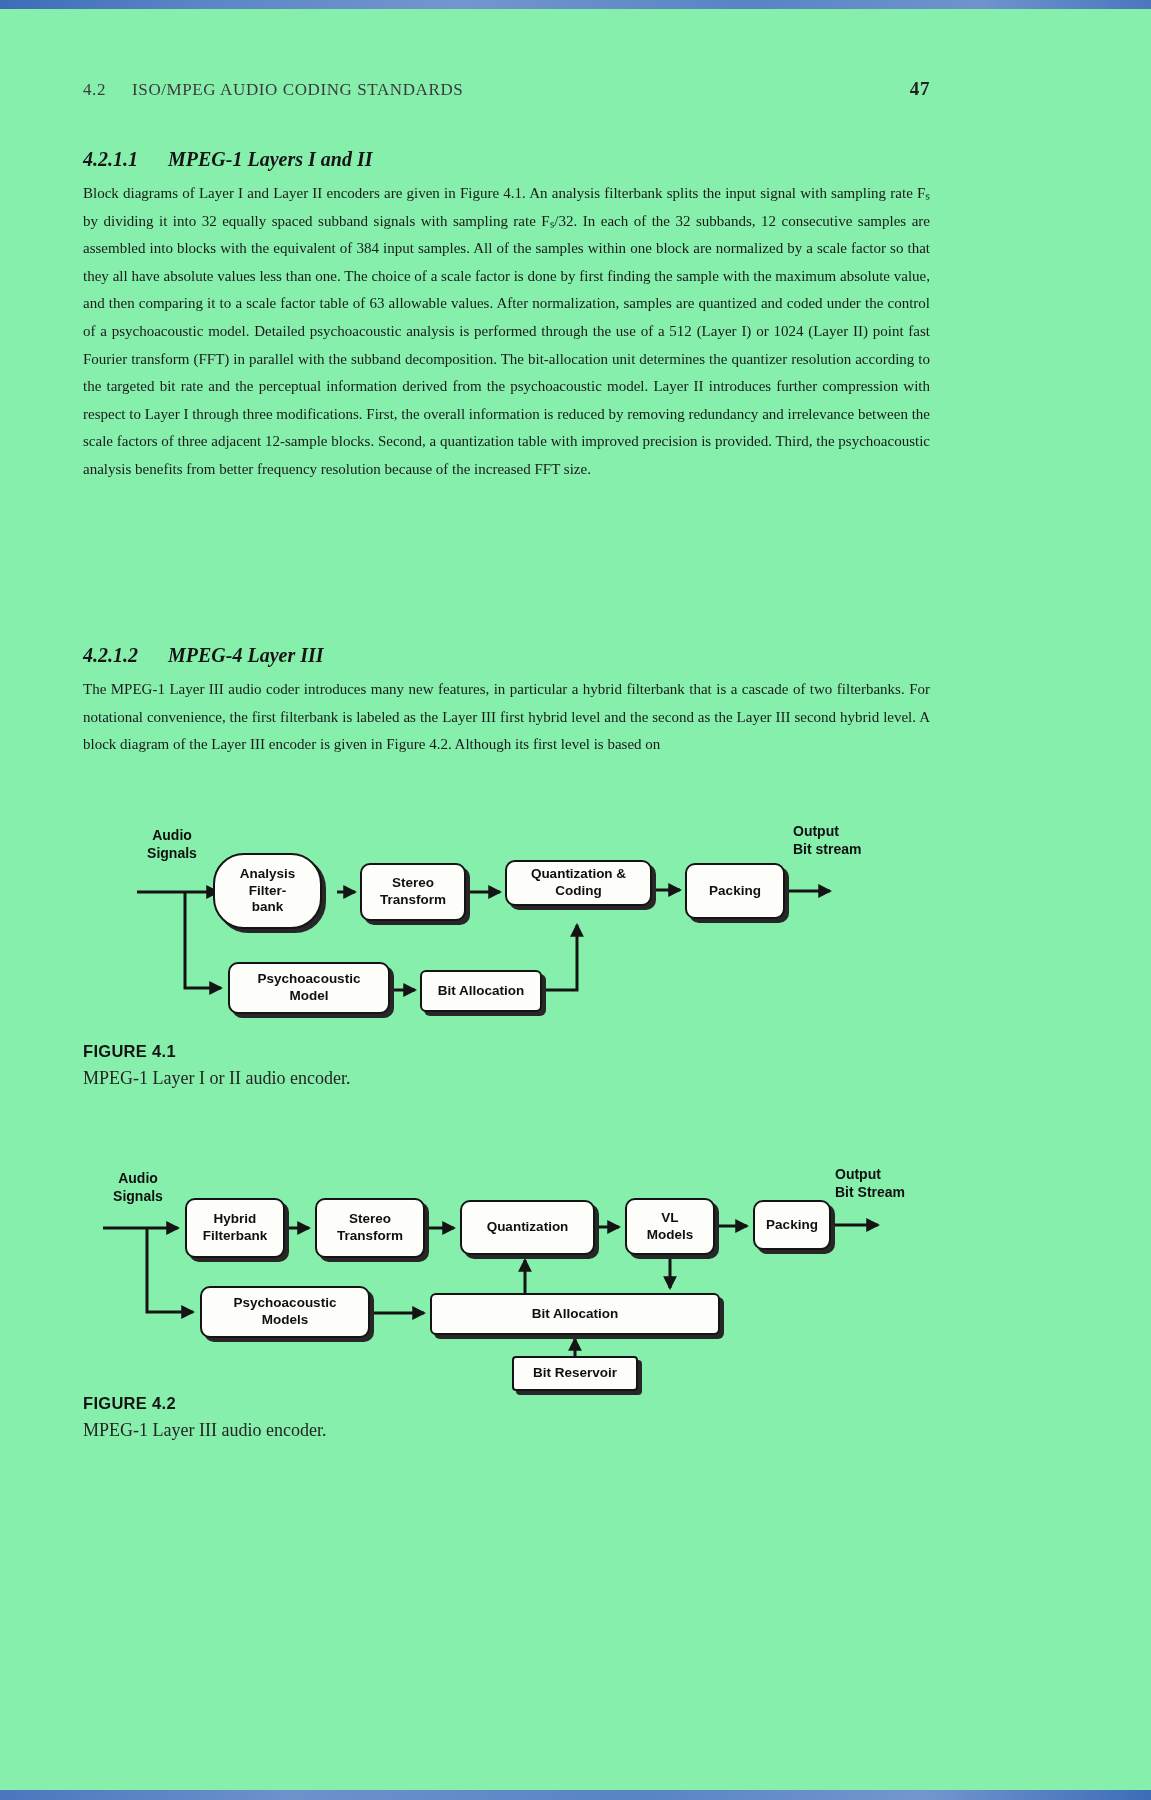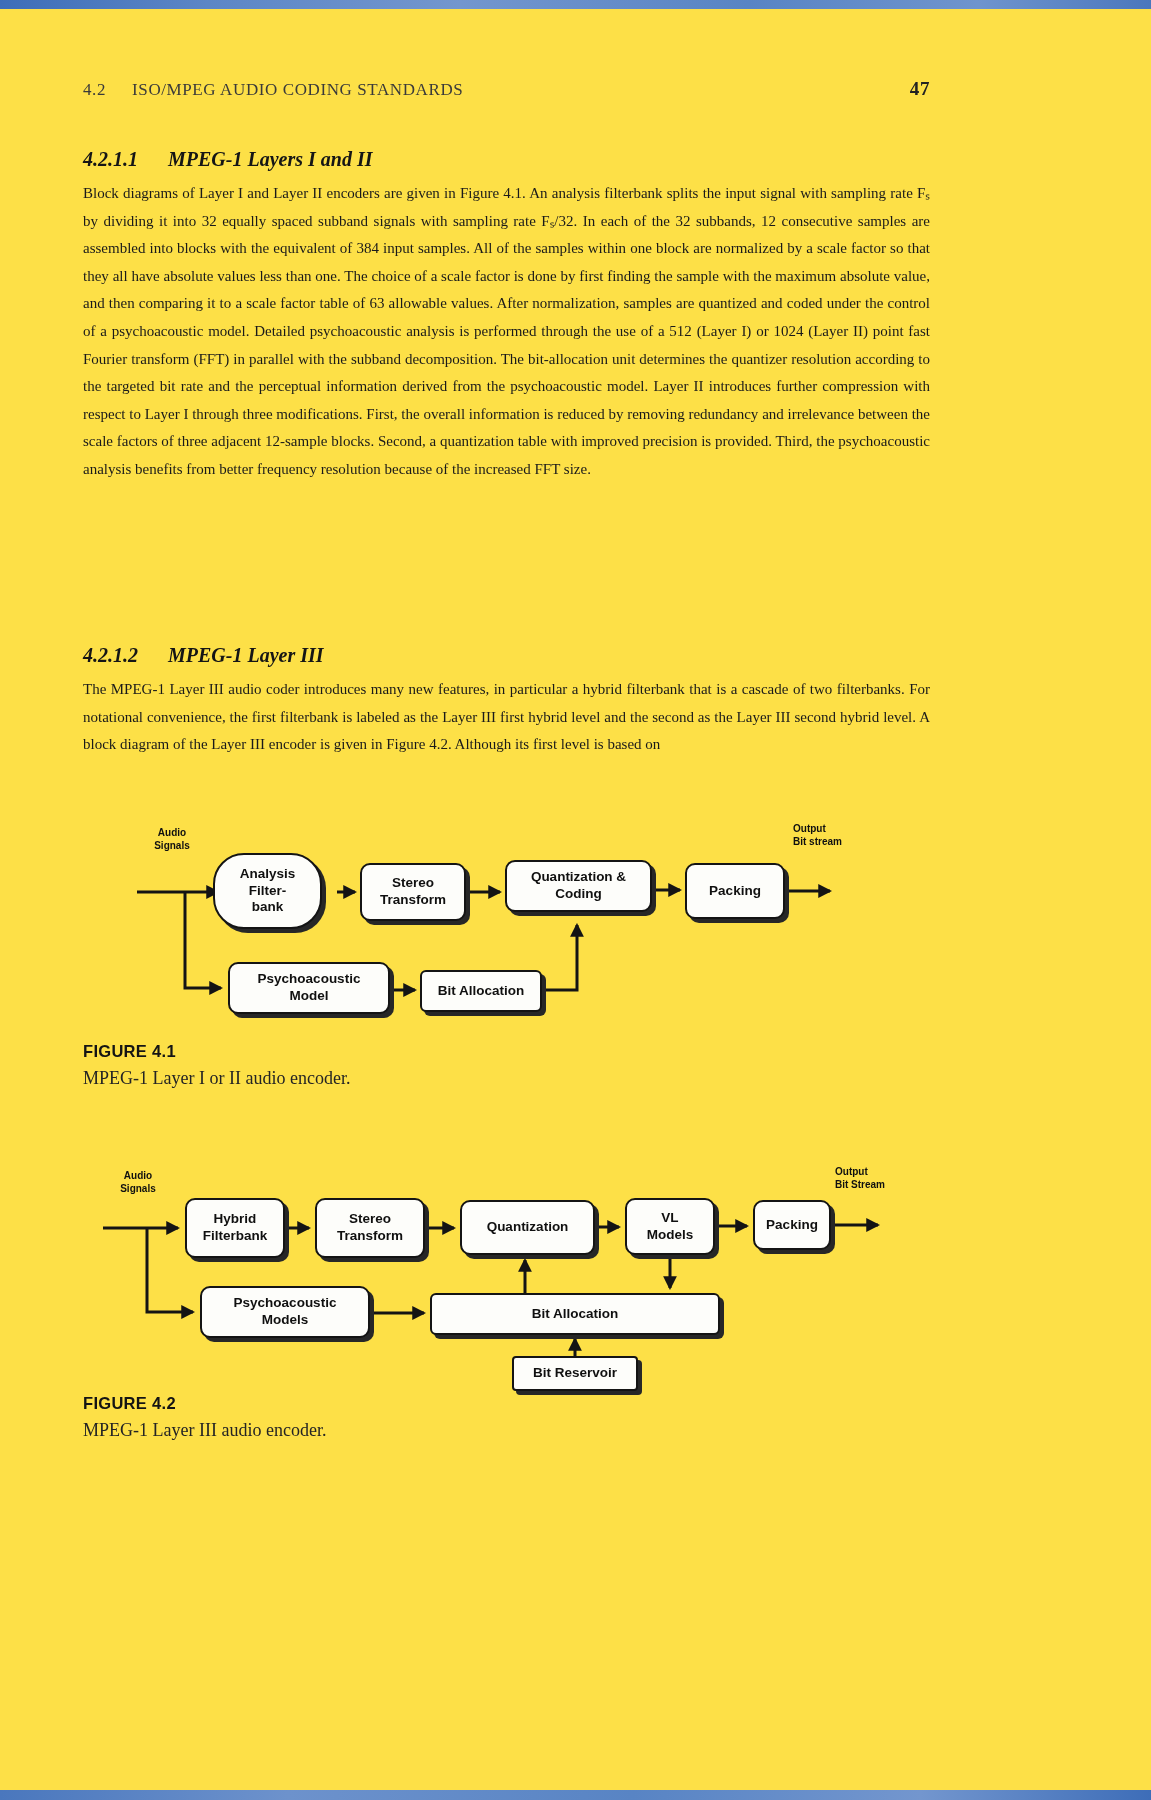--- a/index.html
+++ b/index.html
@@ -1,20 +1,20 @@
 <!DOCTYPE html>
 <html><head>
 <meta charset="utf-8">
 <style>
   html,body{margin:0;padding:0;}
   body{background:#e8e8e4;}
   .page{
     position:relative;
     width:1151px;height:1800px;
-    background:#fde047;
+    background:#86efac;
     overflow:hidden;
     font-family:"Liberation Serif", serif;
     color:#1c1c1c;
   }
   .scan-edge-top{
     position:absolute;left:0;top:0;width:100%;height:9px;
     background:linear-gradient(90deg,#3d6db8 0%,#5c86c6 18%,#7396ce 40%,#5884c4 65%,#6f94cd 85%,#4a77bd 100%);
   }
   .scan-edge-bottom{
     position:absolute;left:0;bottom:0;width:100%;height:10px;
@@ -47,21 +47,21 @@
     border-radius:10px;
     box-shadow:4px 4px 0 #272727;
     font-family:"Liberation Sans", sans-serif;
     font-weight:bold;font-size:13.5px;line-height:1.25;color:#101010;
     box-sizing:border-box;
   }
   .diagram-box.small{border-radius:6px;}
   .flow-label{
     position:absolute;white-space:pre-line;text-align:center;
     font-family:"Liberation Sans", sans-serif;
-    font-weight:bold;font-size:10px;line-height:1.25;color:#101010;
+    font-weight:bold;font-size:14px;line-height:1.25;color:#101010;
   }
   .figure-caption-label{
     position:absolute;left:83px;
     font-family:"Liberation Sans", sans-serif;
     font-weight:bold;font-size:16.5px;color:#141414;letter-spacing:0.3px;
   }
   .figure-caption-text{
     position:absolute;left:83px;
     font-size:18px;color:#242424;
   }
@@ -80,21 +80,21 @@
     </div>
     <div class="page-num">47</div>
   </div>
 
   <div class="section-heading" style="top:148px;">
     <span class="sec-num">4.2.1.1</span><span>MPEG-1 Layers I and II</span>
   </div>
   <div class="body-para" style="top:180px;">Block diagrams of Layer I and Layer II encoders are given in Figure 4.1. An analysis filterbank splits the input signal with sampling rate Fₛ by dividing it into 32 equally spaced subband signals with sampling rate Fₛ/32. In each of the 32 subbands, 12 consecutive samples are assembled into blocks with the equivalent of 384 input samples. All of the samples within one block are normalized by a scale factor so that they all have absolute values less than one. The choice of a scale factor is done by first finding the sample with the maximum absolute value, and then comparing it to a scale factor table of 63 allowable values. After normalization, samples are quantized and coded under the control of a psychoacoustic model. Detailed psychoacoustic analysis is performed through the use of a 512 (Layer I) or 1024 (Layer II) point fast Fourier transform (FFT) in parallel with the subband decomposition. The bit-allocation unit determines the quantizer resolution according to the targeted bit rate and the perceptual information derived from the psychoacoustic model. Layer II introduces further compression with respect to Layer I through three modifications. First, the overall information is reduced by removing redundancy and irrelevance between the scale factors of three adjacent 12-sample blocks. Second, a quantization table with improved precision is provided. Third, the psychoacoustic analysis benefits from better frequency resolution because of the increased FFT size.</div>
 
   <div class="section-heading" style="top:644px;">
-    <span class="sec-num">4.2.1.2</span><span>MPEG-1 Layer III</span>
+    <span class="sec-num">4.2.1.2</span><span>MPEG-4 Layer III</span>
   </div>
   <div class="body-para" style="top:676px;">The MPEG-1 Layer III audio coder introduces many new features, in particular a hybrid filterbank that is a cascade of two filterbanks. For notational convenience, the first filterbank is labeled as the Layer III first hybrid level and the second as the Layer III second hybrid level. A block diagram of the Layer III encoder is given in Figure 4.2. Although its first level is based on</div>
 
   <div class="figure-diagram" style="left:85px;top:815px;width:920px;height:235px;">
     <svg width="920" height="235" viewBox="0 0 920 235">
       <defs>
         <marker id="ah1" viewBox="0 0 10 10" refX="8.5" refY="5" markerWidth="4.6" markerHeight="4.6" orient="auto">
           <path d="M0,0 L10,5 L0,10 z" fill="#141414"></path>
         </marker>
       </defs>
@@ -111,21 +111,21 @@
     </svg>
     <div class="flow-label" style="left:42px;top:12px;width:90px;">Audio
 Signals</div>
     <div class="flow-label" style="left:708px;top:8px;width:120px;text-align:left;">Output
 Bit stream</div>
     <div class="diagram-box" style="left:128px;top:38px;width:109px;height:76px;border-radius:31px;">Analysis
 Filter-
 bank</div>
     <div class="diagram-box" style="left:275px;top:48px;width:106px;height:58px;">Stereo
 Transform</div>
-    <div class="diagram-box" style="left:420px;top:45px;width:147px;height:52px;">Quantization &amp;
+    <div class="diagram-box" style="left:420px;top:45px;width:147px;height:46px;">Quantization &amp;
 Coding</div>
     <div class="diagram-box" style="left:600px;top:48px;width:100px;height:56px;">Packing</div>
     <div class="diagram-box" style="left:143px;top:147px;width:162px;height:52px;">Psychoacoustic
 Model</div>
     <div class="diagram-box small" style="left:335px;top:155px;width:122px;height:42px;">Bit Allocation</div>
   </div>
 
   <div class="figure-caption-label" style="top:1042px;">FIGURE 4.1</div>
   <div class="figure-caption-text" style="top:1068px;">MPEG-1 Layer I or II audio encoder.</div>
 

